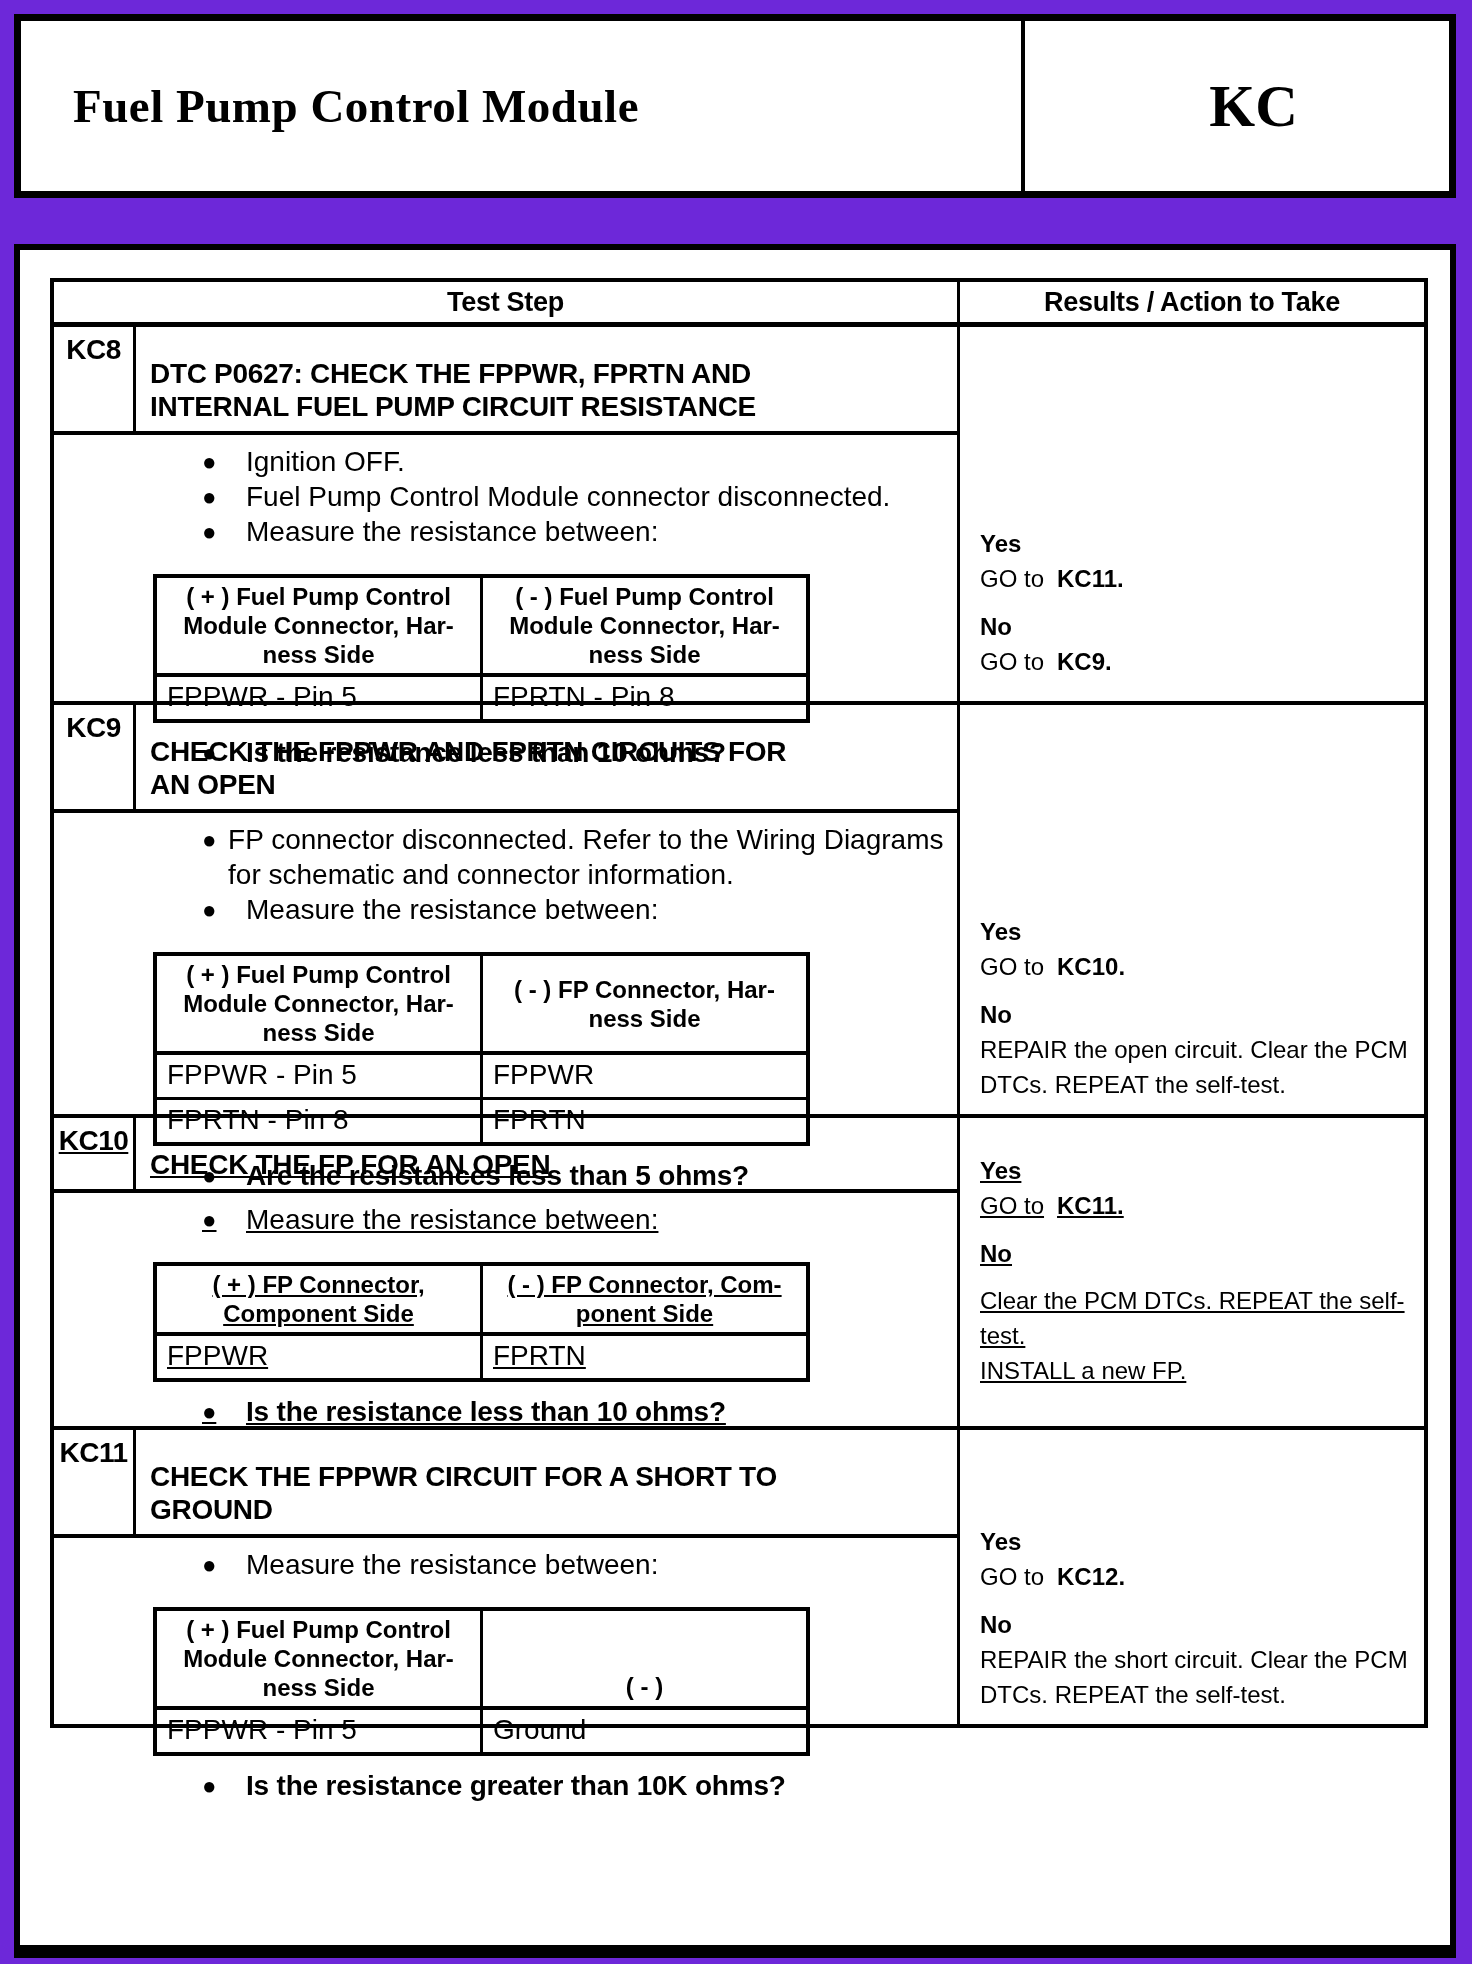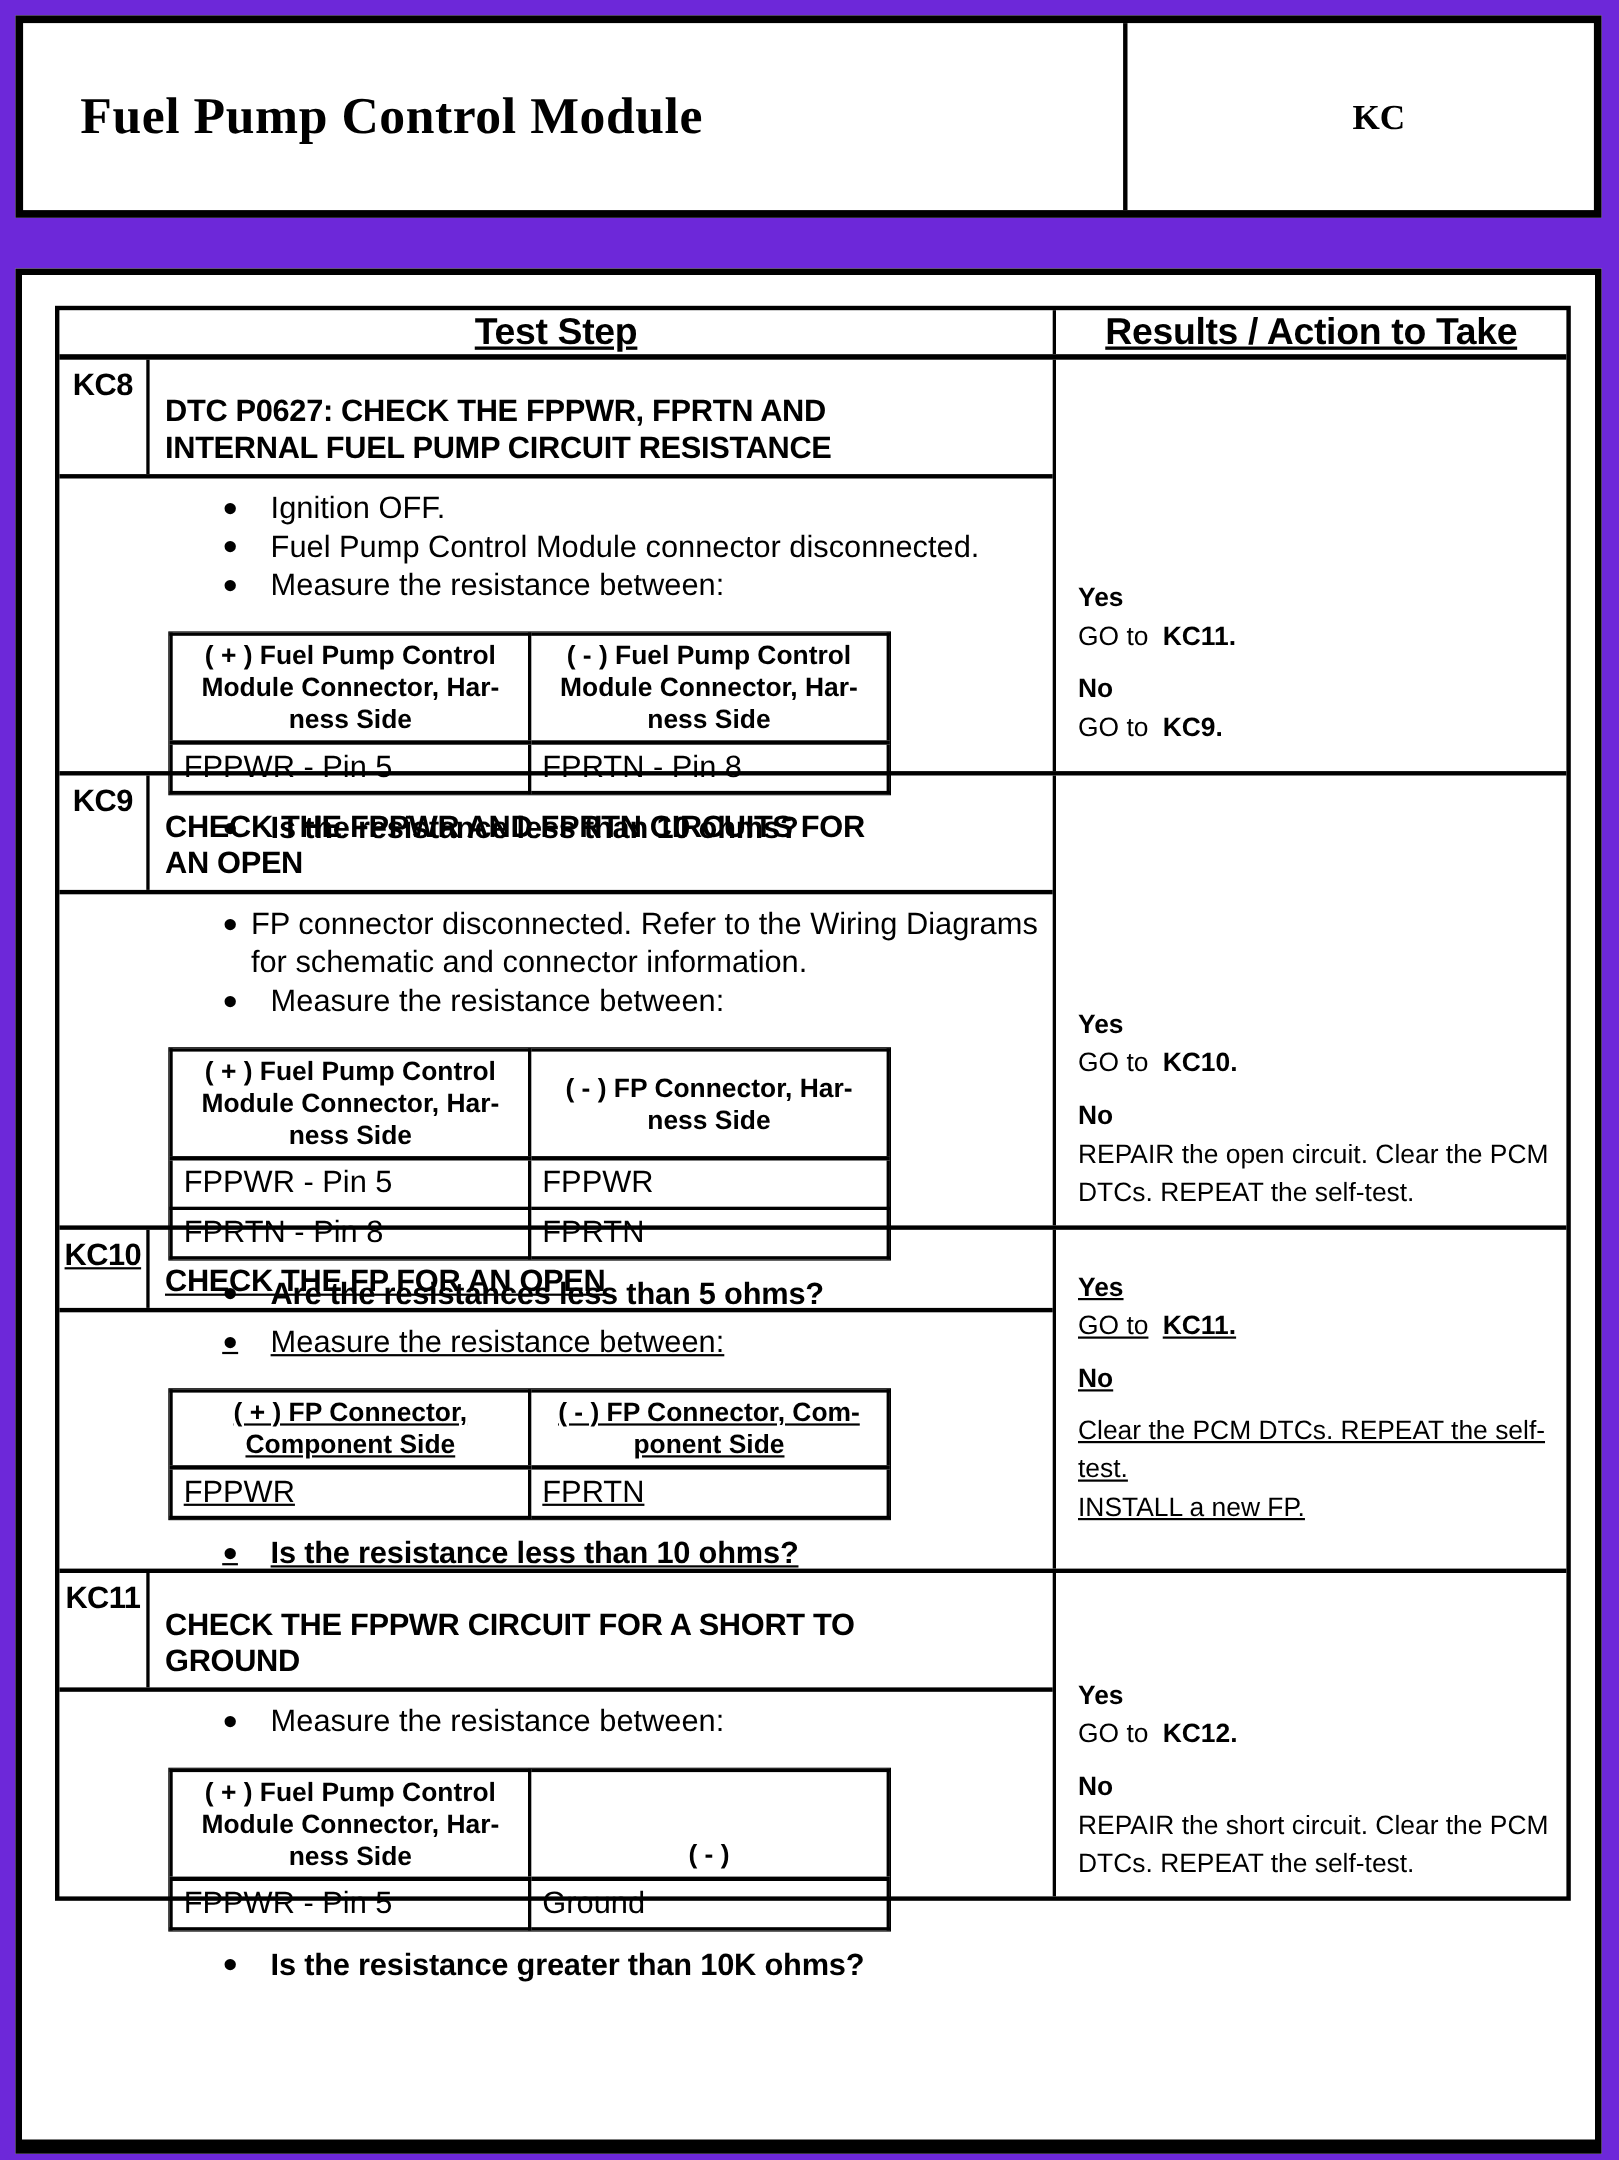--- a/index.html
+++ b/index.html
@@ -6,32 +6,32 @@
   body { background:#e8e8e8; font-family:"Liberation Sans","DejaVu Sans",sans-serif; color:#000; }
   .page { position:relative; width:1472px; height:1964px; background:#6d28d9; margin:0 auto; overflow:hidden; }
 
   
   .header-box { position:absolute; left:14px; top:14px; width:1442px; height:184px;
                 border:7px solid #000; display:flex; background:#fff; }
   .header-left { flex:1; display:flex; align-items:center; padding-left:52px; }
   .header-title { font-family:"Liberation Serif","DejaVu Serif",serif; font-weight:bold;
                   font-size:47px; letter-spacing:0.5px; }
   .header-right { width:428px; border-left:4px solid #000; display:flex; align-items:center; justify-content:center; }
-  .header-code { font-family:"Liberation Serif","DejaVu Serif",serif; font-weight:bold; font-size:32px;margin-left:33px; }
+  .header-code { font-family:"Liberation Serif","DejaVu Serif",serif; font-weight:bold; font-size:59px;margin-left:33px; }
 
   
   .outer-box { position:absolute; left:14px; top:244px; width:1442px; height:1714px;
                border:6px solid #000; border-bottom-width:13px; background:#fff; }
 
   
   .main-table { position:absolute; left:30px; top:28px; width:1378px; border:4px solid #000; }
   .thead { display:flex; height:45px; border-bottom:5px solid #000; }
   .th-test { width:906px; border-right:3px solid #000; display:flex; align-items:center; justify-content:center; }
   .th-results { flex:1; display:flex; align-items:center; justify-content:center; }
-  .th-label { font-weight:bold; font-size:34px; letter-spacing:-0.3px;text-decoration:underline; }
+  .th-label { font-weight:bold; font-size:27px; letter-spacing:-0.3px; }
 
   .section { display:flex; border-bottom:4px solid #000; }
   .section:last-child { border-bottom:none; }
   .sec-left { width:906px; border-right:3px solid #000; display:flex; flex-direction:column; }
   .sec-titlerow { display:flex; border-bottom:4px solid #000; }
   .sec-label { width:82px; border-right:3px solid #000; display:flex; justify-content:center;
                padding-top:7px; font-weight:bold; font-size:28px; letter-spacing:-0.5px; }
   .sec-title { flex:1; padding:6px 10px 8px 14px; font-weight:bold; font-size:28px;
                line-height:33px; max-width:740px; letter-spacing:-0.3px;margin-top:24px; }
   .sec-title .inner { display:block; max-width:660px; }

